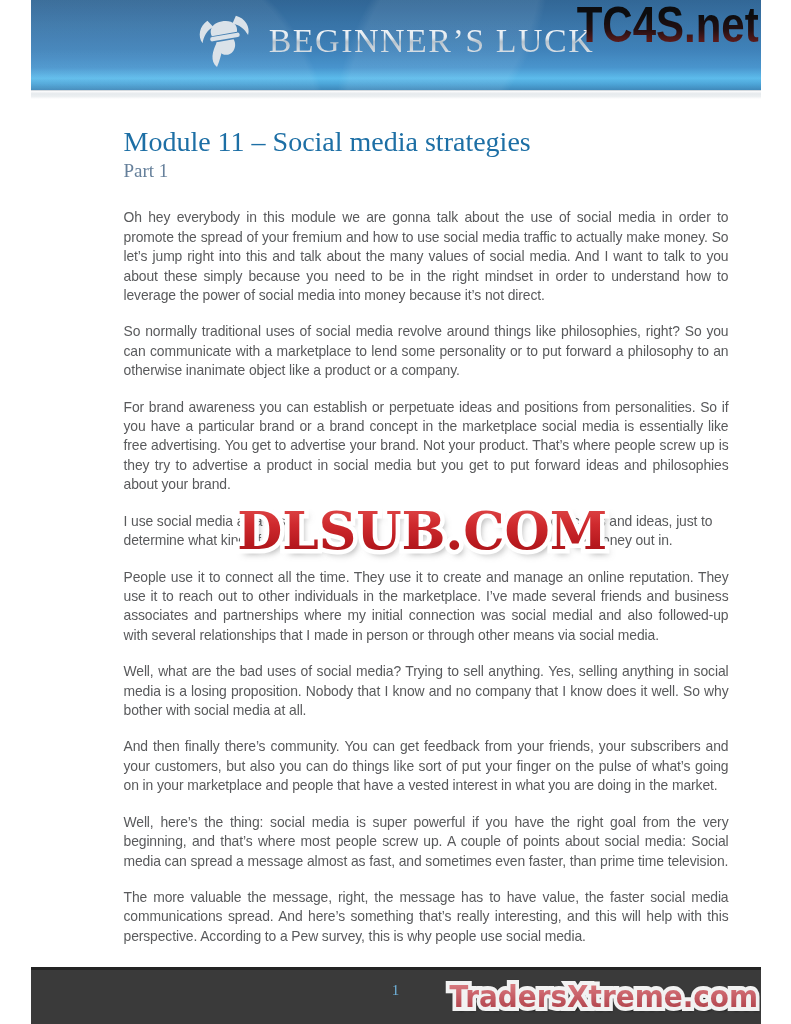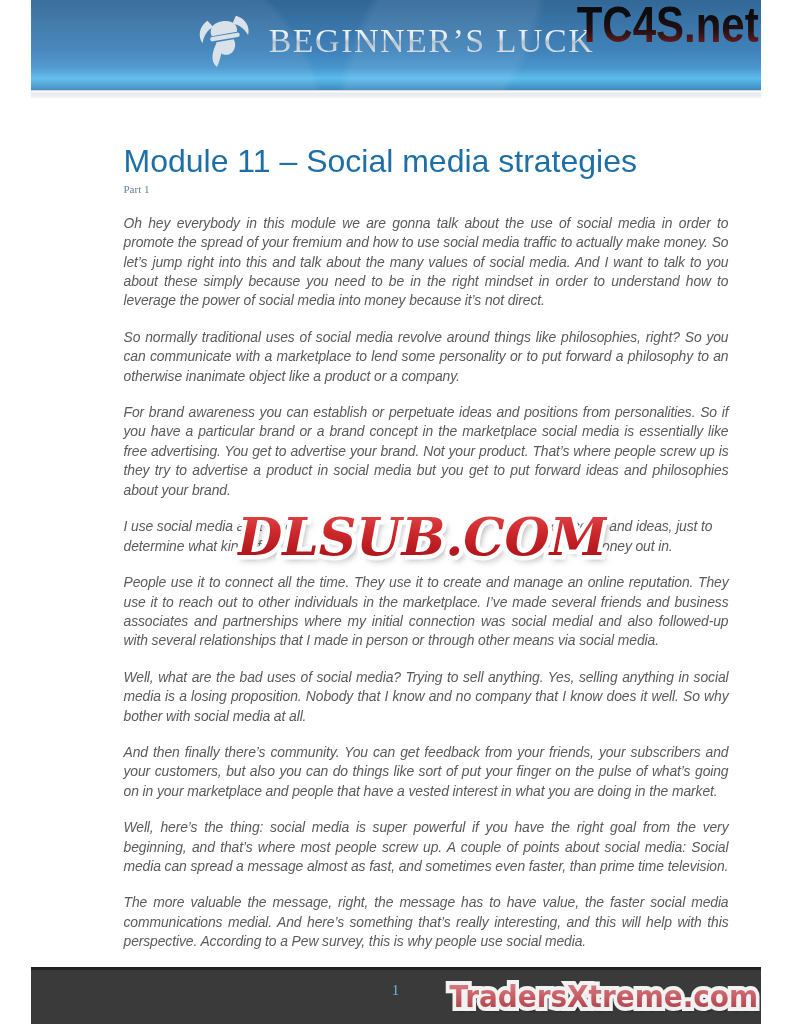--- a/index.html
+++ b/index.html
@@ -71,42 +71,40 @@
   }
 
   
   .content {
     position: relative;
     width: 605px;
     margin-left: 93px;
     padding-top: 27px;
   }
   .doc-title {
-    font-family: Liberation Sans, sans-serif;
-    font-size: 32px;
+    font-family: Liberation Serif, serif;
+    font-size: 28px;
     line-height: 1.12;
     color: #1d6fa5;
     font-weight: normal;
-    margin-top: 18px;
   }
   .doc-subtitle {
     font-family: "Liberation Serif", serif;
-    font-size: 11px;
+    font-size: 19px;
     color: #66809b;
     margin-top: 3px;
-    margin-bottom: 19px;
+    margin-bottom: 26px;
   }
   .para {
     font-size: 13.9px;
     letter-spacing: -0.1px;
     line-height: 19.4px;
     color: #595a5c;
     text-align: justify;
     margin-bottom: 17px;
-    font-style: italic;
   }
   .para.obscured {
     position: relative;
     height: 39px;
     text-align: left;
   }
   .obs-line { position: relative; height: 19.4px; }
   .obs-line .frag-right-edge { position: absolute; right: 16px; top: 0; }
   .obs-line .frag-mid { position: absolute; left: 452px; top: 0; }
 
@@ -229,21 +227,21 @@
       <div class="dlsub">
         <span class="wm-outline">DLSUB.COM</span>
         <span class="wm-fill">DLSUB.COM</span>
       </div>
     </div>
 
     <p class="para">People use it to connect all the time. They use it to create and manage an online reputation. They use it to reach out to other individuals in the marketplace. I’ve made several friends and business associates and partnerships where my initial connection was social medial and also followed-up with several relationships that I made in person or through other means via social media.</p>
     <p class="para">Well, what are the bad uses of social media? Trying to sell anything. Yes, selling anything in social media is a losing proposition. Nobody that I know and no company that I know does it well. So why bother with social media at all.</p>
     <p class="para">And then finally there’s community. You can get feedback from your friends, your subscribers and your customers, but also you can do things like sort of put your finger on the pulse of what’s going on in your marketplace and people that have a vested interest in what you are doing in the market.</p>
     <p class="para">Well, here’s the thing: social media is super powerful if you have the right goal from the very beginning, and that’s where most people screw up. A couple of points about social media: Social media can spread a message almost as fast, and sometimes even faster, than prime time television.</p>
-    <p class="para">The more valuable the message, right, the message has to have value, the faster social media communications medial. And here’s something that’s really interesting, and this will help with this perspective. According to a Pew survey, this is why people use social media.</p>
+    <p class="para">The more valuable the message, right, the message has to have value, the faster social media communications spread. And here’s something that’s really interesting, and this will help with this perspective. According to a Pew survey, this is why people use social media.</p>
   </div>
 
   <div class="footer">
     <span class="page-number">1</span>
     <div class="traders">
       <span class="wm-outline">TradersXtreme.com</span>
       <span class="wm-fill">TradersXtreme.com</span>
     </div>
   </div>
 

